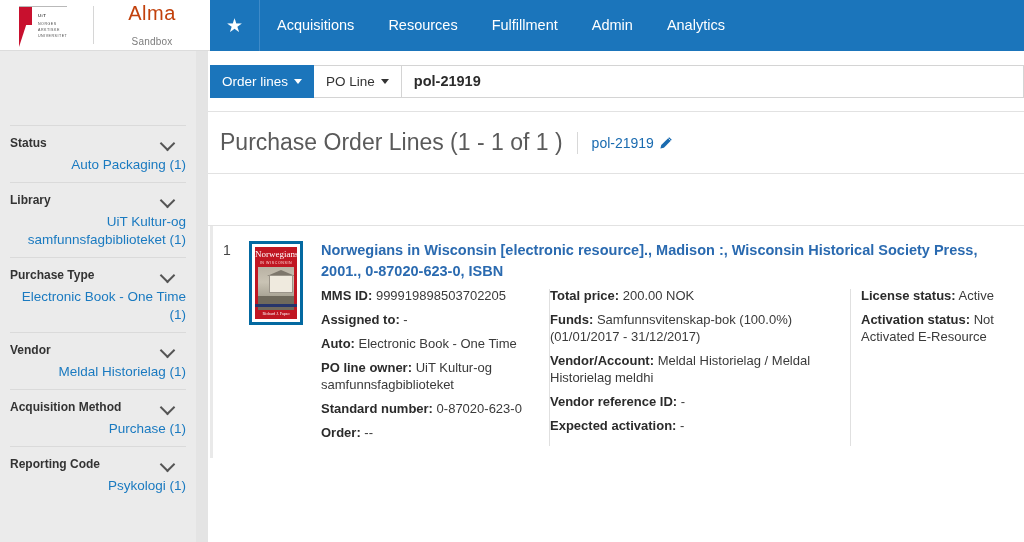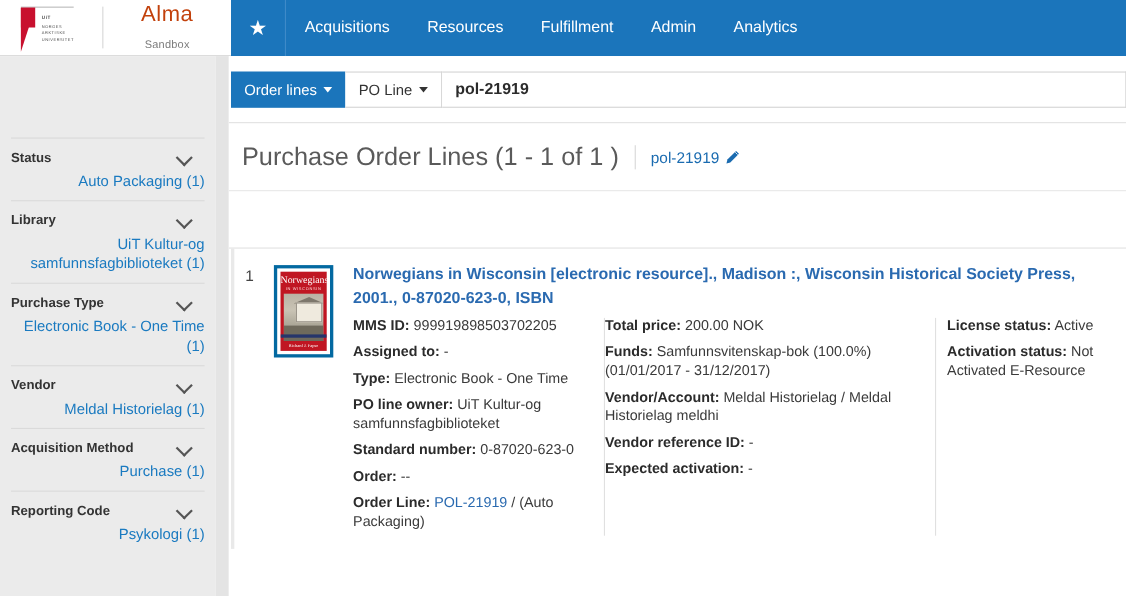--- a/index.html
+++ b/index.html
@@ -475,40 +475,35 @@
         <div class="col-a">
           <div class="fld">
             <b>MMS ID:</b>
             <span>999919898503702205</span>
           </div>
           <div class="fld">
             <b>Assigned to:</b>
             <span>-</span>
           </div>
           <div class="fld">
-            <b>Type:</b>
+            <b>Auto:</b>
             <span>Electronic Book - One Time</span>
           </div>
           <div class="fld">
             <b>PO line owner:</b>
             <span>UiT Kultur-og samfunnsfagbiblioteket</span>
           </div>
           <div class="fld">
             <b>Standard number:</b>
             <span>0-87020-623-0</span>
           </div>
           <div class="fld">
             <b>Order:</b>
             <span>--</span>
           </div>
-          <div class="fld">
-            <b>Order Line:</b>
-            <span class="lnk">POL-21919</span>
-            <span>/ (Auto Packaging)</span>
-          </div>
         </div>
 
         <div class="vsep"></div>
 
         <div class="col-b">
           <div class="fld">
             <b>Total price:</b>
             <span>200.00 NOK</span>
           </div>
           <div class="fld">

